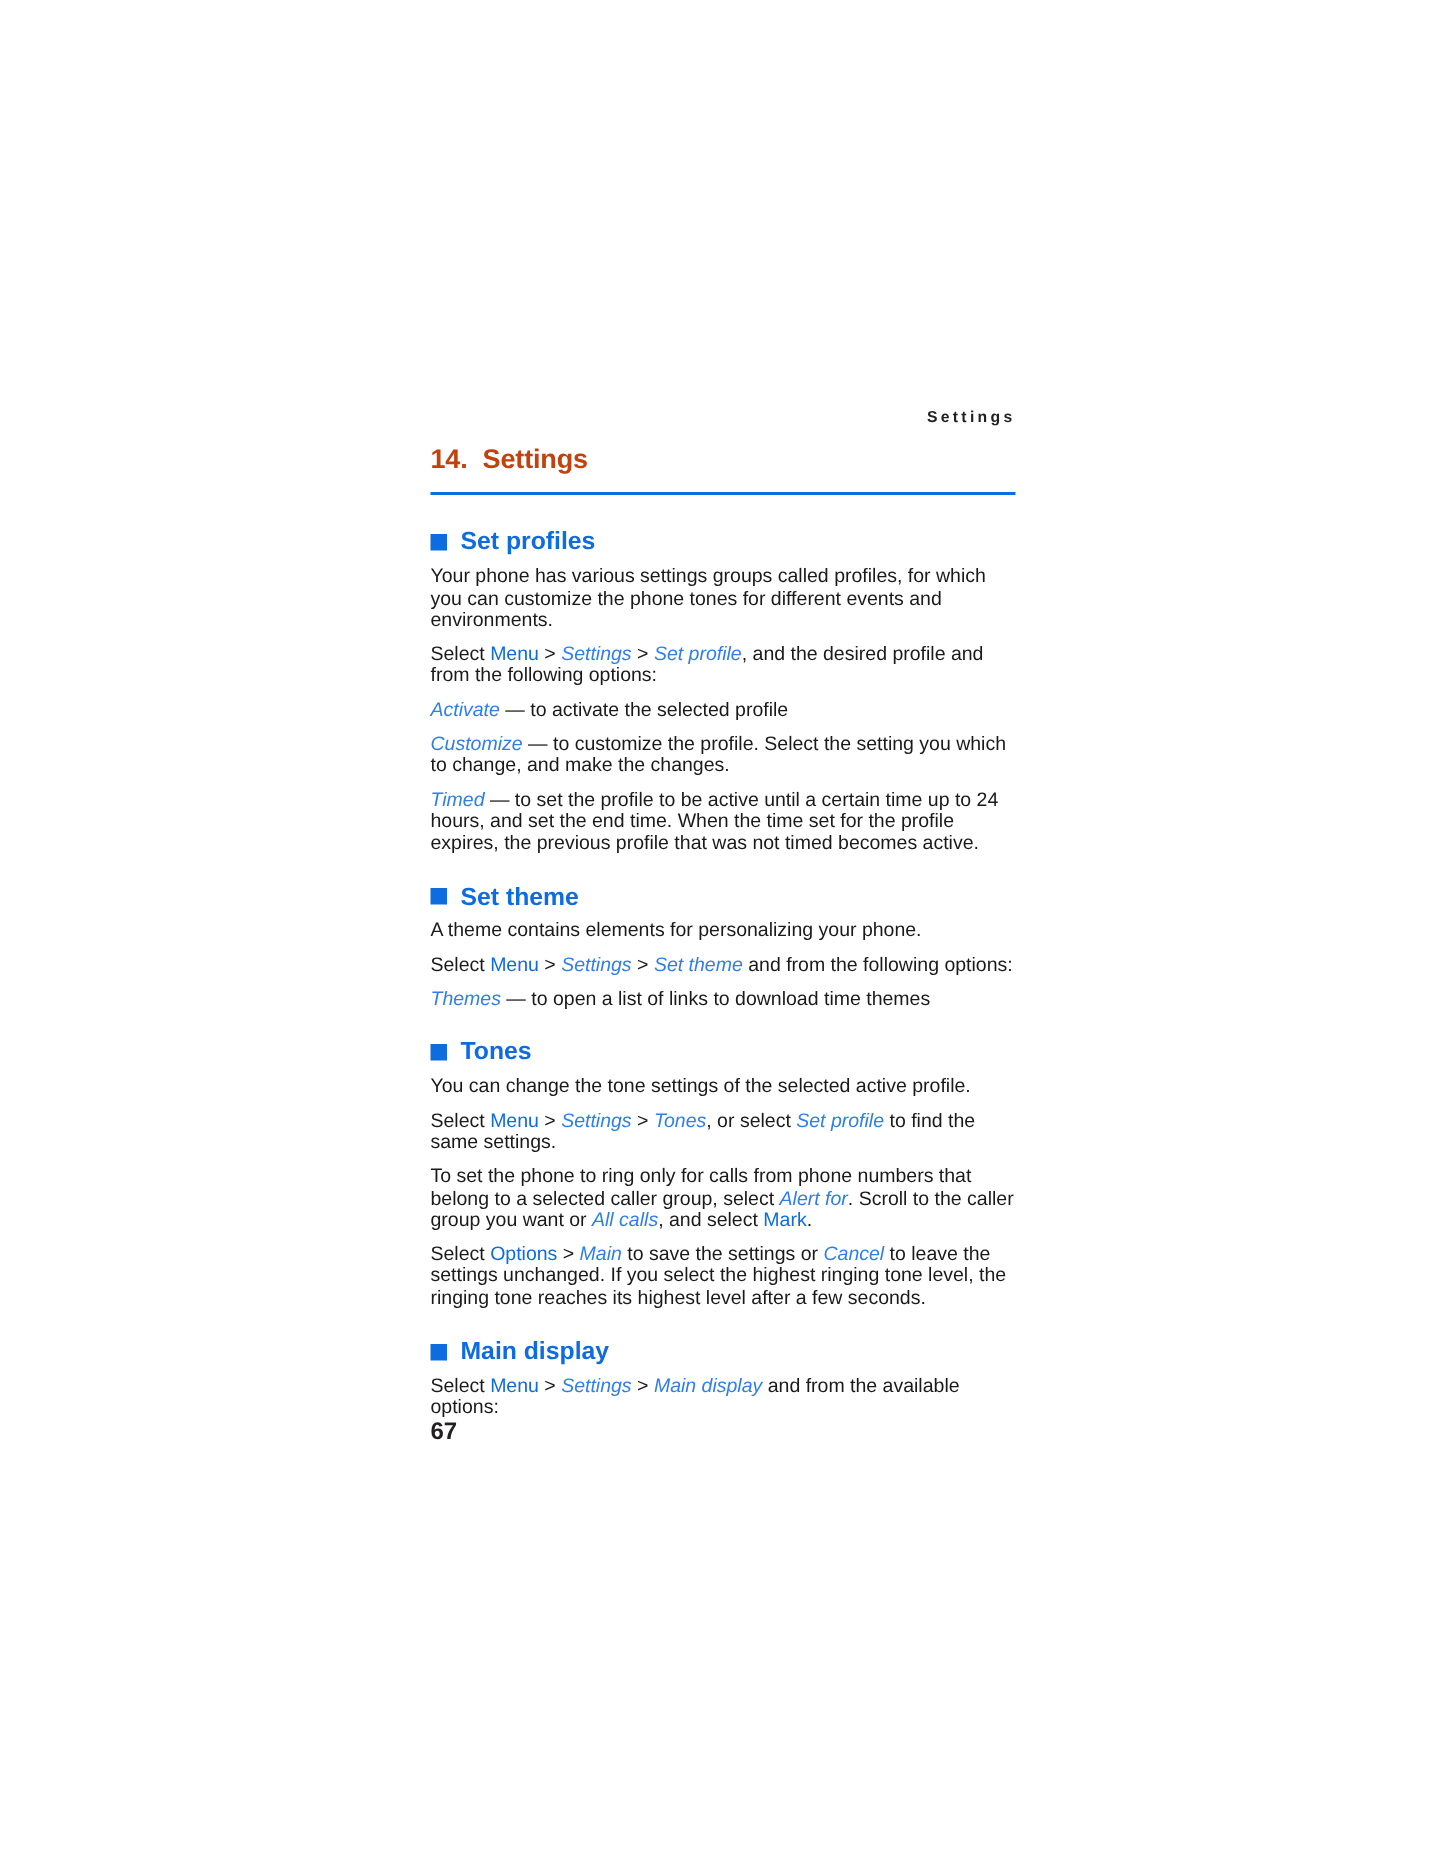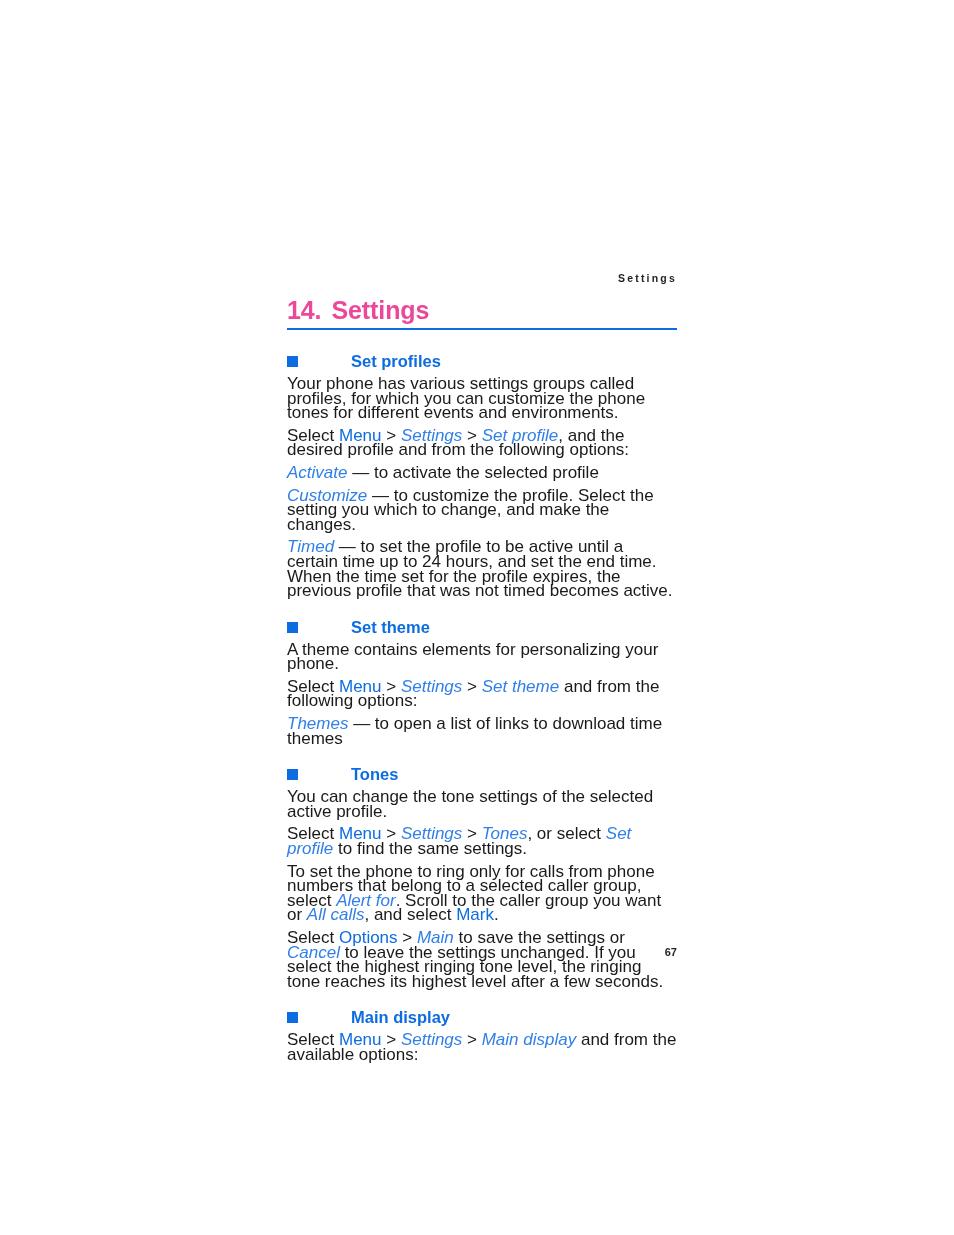--- a/index.html
+++ b/index.html
@@ -34,23 +34,23 @@
     font-weight: bold;
     letter-spacing: 2.2px;
     color: #231f20;
   }
 
   
   .chapter-title {
     position: absolute;
     left: 287px;
     top: 296px;
-    font-size: 25px;
+    font-size: 18px;
     font-weight: bold;
-    color: #ec4899;
+    color: #c2410c;
     letter-spacing: -0.1px;
     white-space: nowrap;
   }
   .chapter-num { margin-right: 10px; }
 
   .title-rule {
     position: absolute;
     left: 287px;
     top: 328px;
     width: 390px;
@@ -68,38 +68,37 @@
 
   
   .section-head {
     display: flex;
     align-items: center;
     margin: 0 0 6px 0;
     font-size: 16.5px;
     font-weight: bold;
     color: #0d6ce0;
     line-height: 1.15;
-    gap: 44px;
   }
   .section-head .bullet {
     display: inline-block;
     width: 11px;
     height: 11px;
     background: #0d6ce0;
     margin-right: 9px;
     flex: 0 0 auto;
     position: relative;
     top: 0px;
   }
   .section-head.gap-top { margin-top: 19px; }
 
   
   p.body {
     margin: 0 0 8px 0;
-    font-size: 17px;
+    font-size: 13px;
     line-height: 14.6px;
     color: #1a1a1a;
     text-align: left;
   }
 
   
   .ui {            
     color: #0d6ce0;
   }
   .menuitem {      
@@ -107,22 +106,22 @@
     font-style: italic;
   }
   .sep { color: #1a1a1a; }
 
   
   .folio {
     position: absolute;
     left: 287px;
     top: 946px;
     width: 390px;
-    text-align: right;
-    font-size: 11px;
+    text-align: left;
+    font-size: 16px;
     font-weight: bold;
     color: #231f20;
   }
 </style>
 </head>
 <body>
 
 <div class="page">
 
   <div class="running-header">Settings</div>

